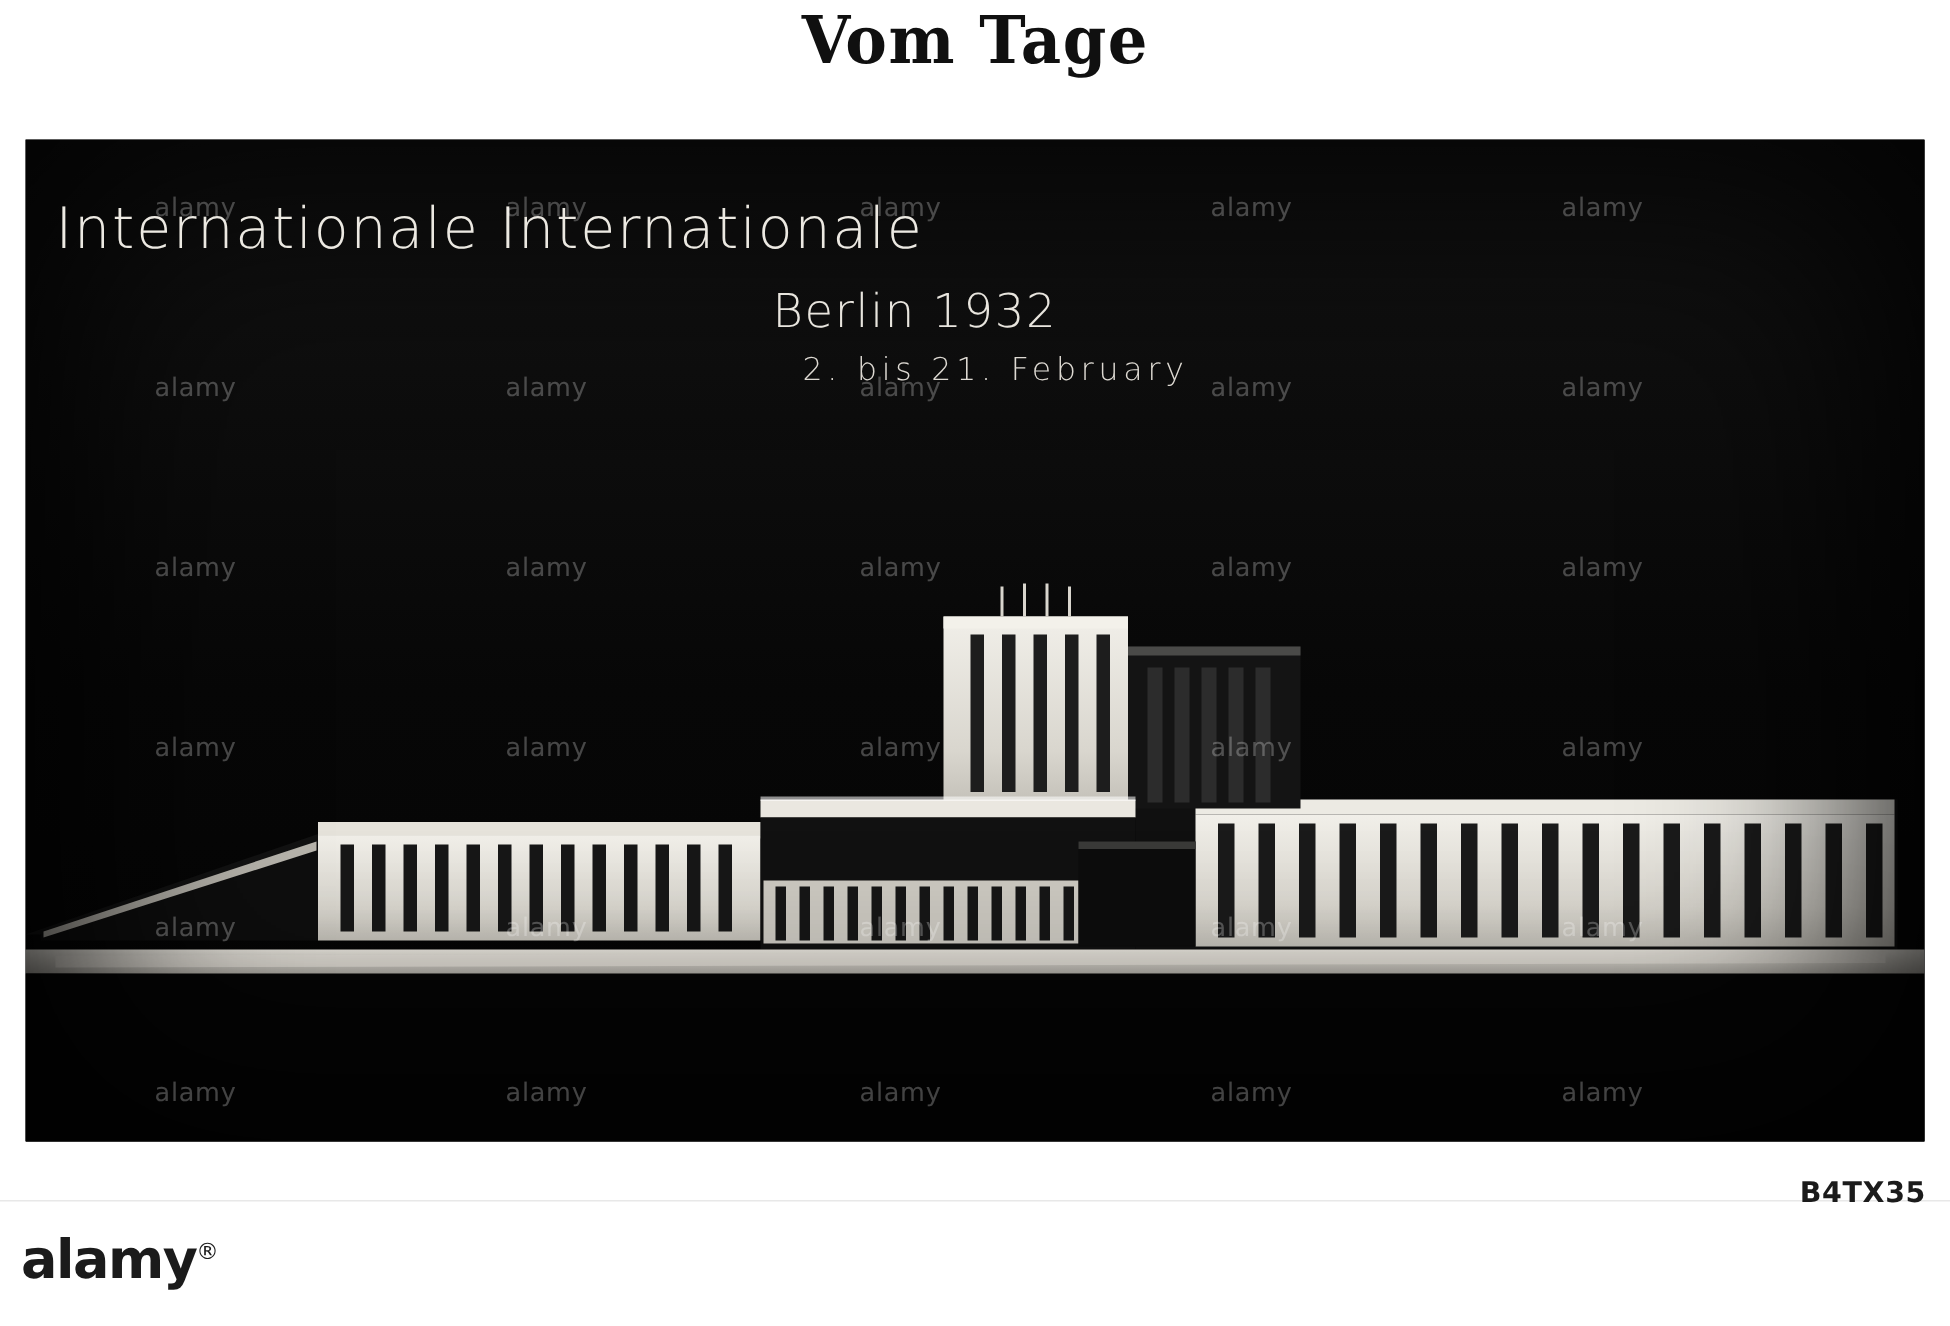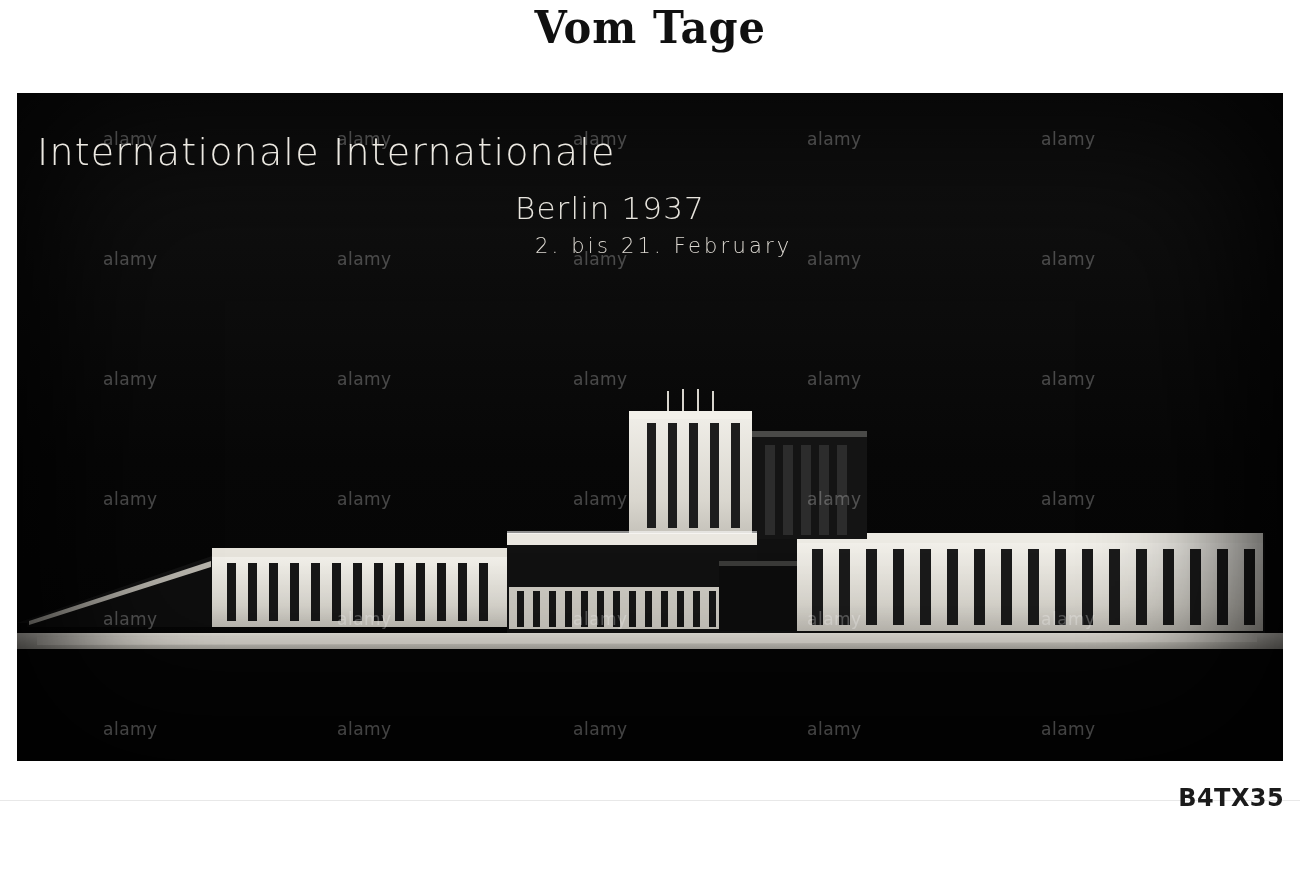--- a/index.html
+++ b/index.html
@@ -157,21 +157,21 @@
     font-size: 15px;
     vertical-align: super;
     font-weight: 400;
   }
   .image-id {
     position: absolute;
     right: 16px;
     top: 784px;
     font-family: "DejaVu Sans", sans-serif;
     font-weight: 700;
-    font-size: 24px;
+    font-size: 19px;
     color: #1b1b1b;
     letter-spacing: 0.4px;
   }
 
   
   .wm {
     position: absolute;
     font-family: "DejaVu Sans", sans-serif;
     font-size: 17px;
     font-weight: 400;
@@ -322,21 +322,21 @@
 
       <polygon points="20,544 1240,541 1240,549 20,552" fill="#dedbd3" opacity="0.8"></polygon>
 
       <rect x="490" y="438" width="250" height="3" fill="#ffffff" opacity="0.55"></rect>
     </svg>
 
     <div class="vignette"></div>
 
     <div class="poster-text">
       <div class="poster-line1">Internationale Internationale</div>
-      <div class="poster-line2">Berlin 1937</div>
+      <div class="poster-line2">Berlin 1932</div>
       <div class="poster-line3">2. bis 21. February</div>
     </div>
 
     <div id="wm-layer">
         <div class="wm" style="left: 86px; top: 36px;">alamy</div>
         <div class="wm" style="left: 320px; top: 36px;">alamy</div>
         <div class="wm" style="left: 556px; top: 36px;">alamy</div>
         <div class="wm" style="left: 790px; top: 36px;">alamy</div>
         <div class="wm" style="left: 1024px; top: 36px;">alamy</div>
         <div class="wm" style="left: 86px; top: 156px;">alamy</div>
@@ -362,15 +362,18 @@
         <div class="wm" style="left: 86px; top: 626px;">alamy</div>
         <div class="wm" style="left: 320px; top: 626px;">alamy</div>
         <div class="wm" style="left: 556px; top: 626px;">alamy</div>
         <div class="wm" style="left: 790px; top: 626px;">alamy</div>
         <div class="wm" style="left: 1024px; top: 626px;">alamy</div>
       </div>
   </div>
 
 
   <div class="footer-bar"></div>
+  <div class="stock-logo">
+    <span>alamy</span><span class="tm">®</span>
+  </div>
   <div class="image-id">B4TX35</div>
 
 </div>
 
 </body></html>

